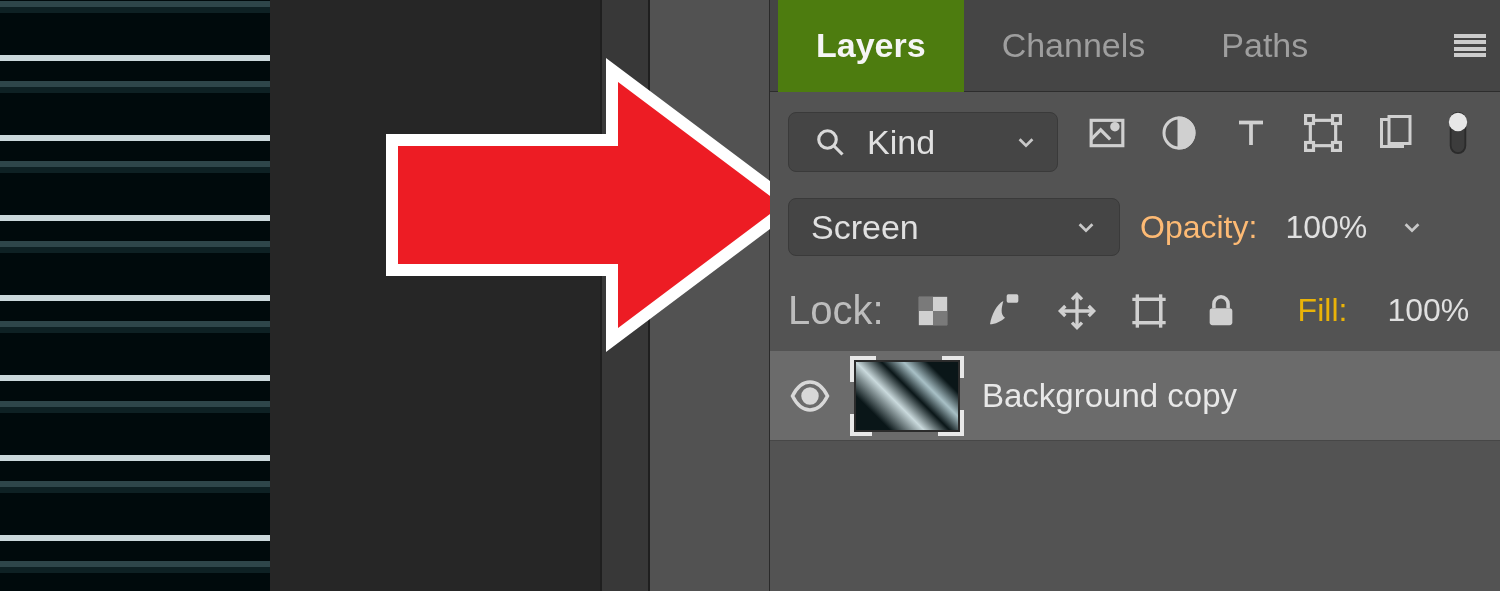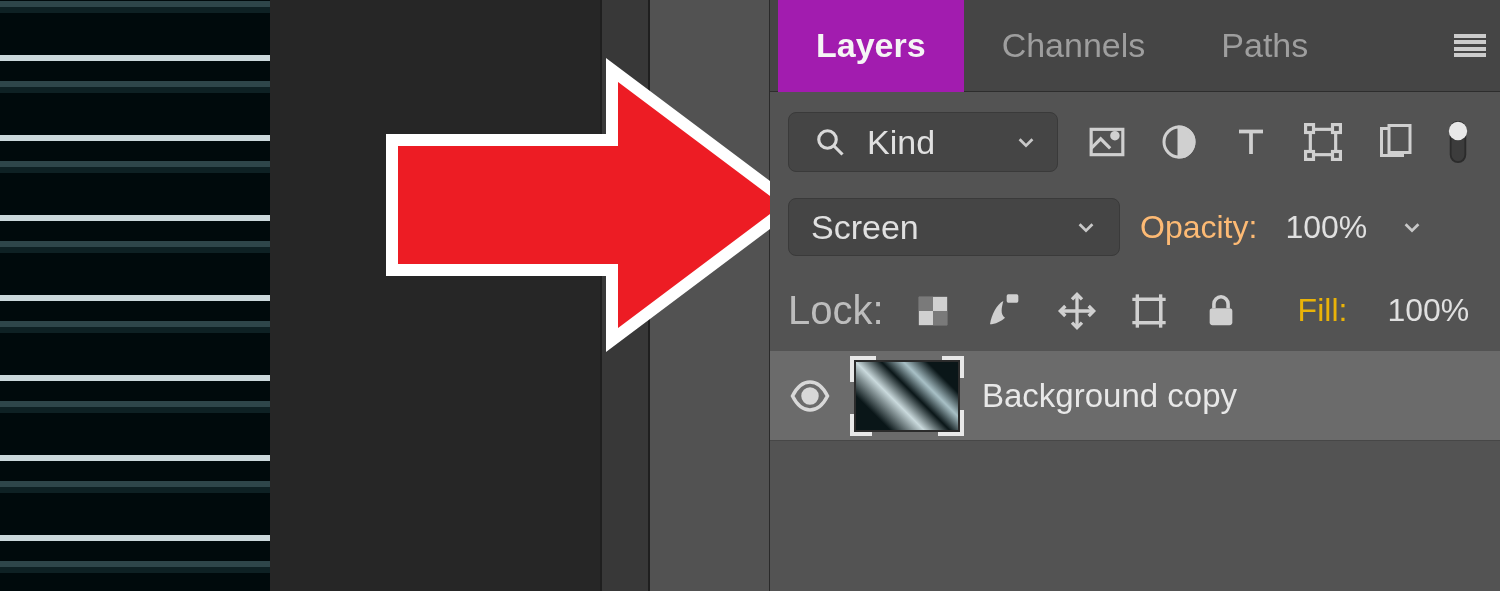--- a/index.html
+++ b/index.html
@@ -73,37 +73,37 @@
   .tab {
     padding: 0 38px;
     height: 92px;
     display: flex;
     align-items: center;
     font-size: 34px;
     color: #9e9e9e;
     cursor: pointer;
   }
   .tab.active {
-    background: #a21caf;
+    background: #4d7c0f;
     color: #f5f5f5;
     font-weight: 600;
   }
   .tabs-spacer { flex: 1; }
   .hamburger {
     width: 40px; height: 40px;
     display: flex; flex-direction: column;
     justify-content: space-between;
     padding: 8px 4px;
     margin-right: 6px;
   }
   .hamburger span { height: 4px; background:#ccc; }
   
   .filter-row {
     display: flex;
-    align-items: center;
+    align-items: flex-start;
     padding: 20px 8px 12px 18px;
     gap: 28px;
   }
   .kind-dropdown {
     width: 270px; height: 60px;
     background: #454545;
     border: 1px solid #3a3a3a;
     border-radius: 8px;
     display: flex; align-items: center;
     padding: 0 20px;

